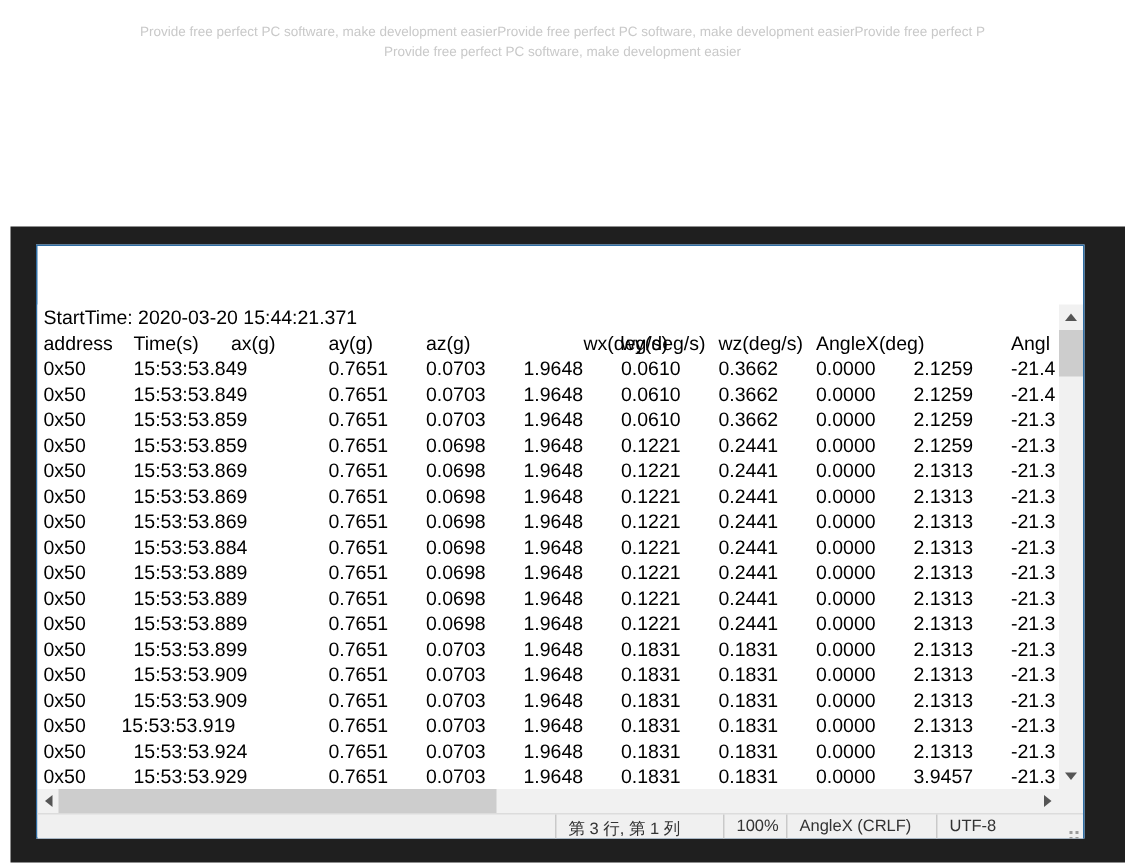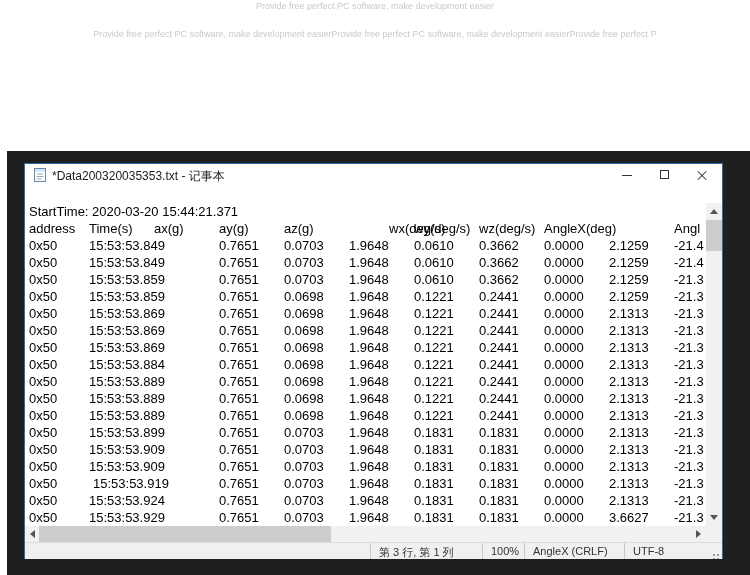--- a/index.html
+++ b/index.html
@@ -58,51 +58,27 @@
   .seg-zoom{width:42px;}
   .seg-eol{width:100px;}
   .seg-enc{width:98px;position:relative;}
   .grip{position:absolute;right:3px;bottom:3px;width:2px;height:2px;background:#9a9a9a;
         box-shadow:-4px 4px 0 0 #9a9a9a,0 4px 0 0 #9a9a9a,-4px 0 0 0 #9a9a9a;}
 </style>
 </head>
 <body>
 
 <div class="hero">
+  <p class="tag first">Provide free perfect PC software, make development easierProvide free perfect PC software, make development easierProvide free perfect P</p>
   <p class="tag">Provide free perfect PC software, make development easier</p>
-  <p class="tag first">Provide free perfect PC software, make development easierProvide free perfect PC software, make development easierProvide free perfect P</p>
 </div>
 
 <div class="frame">
   <div class="win">
 
-    <div class="titlebar">
-      <span class="appicon">
-        <svg width="14" height="14" viewBox="0 0 14 14">
-          <rect x="1.5" y="0.5" width="11" height="13" fill="#ffffff" stroke="#6d87a8"></rect>
-          <rect x="2" y="1" width="10" height="2.6" fill="#cfe3f5"></rect>
-          <line x1="3.5" y1="6" x2="10.5" y2="6" stroke="#9aa7b8" stroke-width="1"></line>
-          <line x1="3.5" y1="8.5" x2="10.5" y2="8.5" stroke="#9aa7b8" stroke-width="1"></line>
-          <line x1="3.5" y1="11" x2="8.5" y2="11" stroke="#9aa7b8" stroke-width="1"></line>
-        </svg>
-      </span>
-      <span class="wtitle">*Data200320035353.txt - 记事本</span>
-      <div class="controls">
-        <div class="ctl">
-            <i class="g-min"></i>
-          </div>
-        <div class="ctl">
-            <i class="g-max"></i>
-          </div>
-        <div class="ctl">
-            <i class="g-x1"></i>
-            <i class="g-x2"></i>
-          </div>
-      </div>
-    </div>
 
 
     <div class="editor" id="editor">
         <div class="tl" style="top: 0px;">
           <span class="tc" style="left: 4px;">StartTime: 2020-03-20 15:44:21.371</span>
         </div>
         <div class="tl" style="top: 17px;">
           <span class="tc" style="left: 4px;">address</span>
           <span class="tc" style="left: 64px;">Time(s)</span>
           <span class="tc" style="left: 129px;">ax(g)</span>
@@ -277,21 +253,21 @@
           <span class="tc" style="left: 259px;">0.0703</span>
           <span class="tc" style="left: 324px;">1.9648</span>
           <span class="tc" style="left: 389px;">0.1831</span>
           <span class="tc" style="left: 454px;">0.1831</span>
           <span class="tc" style="left: 519px;">0.0000</span>
           <span class="tc" style="left: 584px;">2.1313</span>
           <span class="tc" style="left: 649px;">-21.3</span>
         </div>
         <div class="tl" style="top: 272px;">
           <span class="tc" style="left: 4px;">0x50</span>
-          <span class="tc" style="left: 68px; text-align: right;">15:53:53.919</span>
+          <span class="tc" style="left: 56px; text-align: right;">15:53:53.919</span>
           <span class="tc" style="left: 194px;">0.7651</span>
           <span class="tc" style="left: 259px;">0.0703</span>
           <span class="tc" style="left: 324px;">1.9648</span>
           <span class="tc" style="left: 389px;">0.1831</span>
           <span class="tc" style="left: 454px;">0.1831</span>
           <span class="tc" style="left: 519px;">0.0000</span>
           <span class="tc" style="left: 584px;">2.1313</span>
           <span class="tc" style="left: 649px;">-21.3</span>
         </div>
         <div class="tl" style="top: 289px;">
@@ -308,21 +284,21 @@
         </div>
         <div class="tl" style="top: 306px;">
           <span class="tc" style="left: 4px;">0x50</span>
           <span class="tc" style="left: 64px;">15:53:53.929</span>
           <span class="tc" style="left: 194px;">0.7651</span>
           <span class="tc" style="left: 259px;">0.0703</span>
           <span class="tc" style="left: 324px;">1.9648</span>
           <span class="tc" style="left: 389px;">0.1831</span>
           <span class="tc" style="left: 454px;">0.1831</span>
           <span class="tc" style="left: 519px;">0.0000</span>
-          <span class="tc" style="left: 584px;">3.6627</span>
+          <span class="tc" style="left: 584px;">3.9457</span>
           <span class="tc" style="left: 649px;">-21.3</span>
         </div>
       </div>
 
     <div class="vscroll">
       <i class="arr arr-up"></i>
       <div class="vthumb"></div>
       <i class="arr arr-down"></i>
     </div>
 

